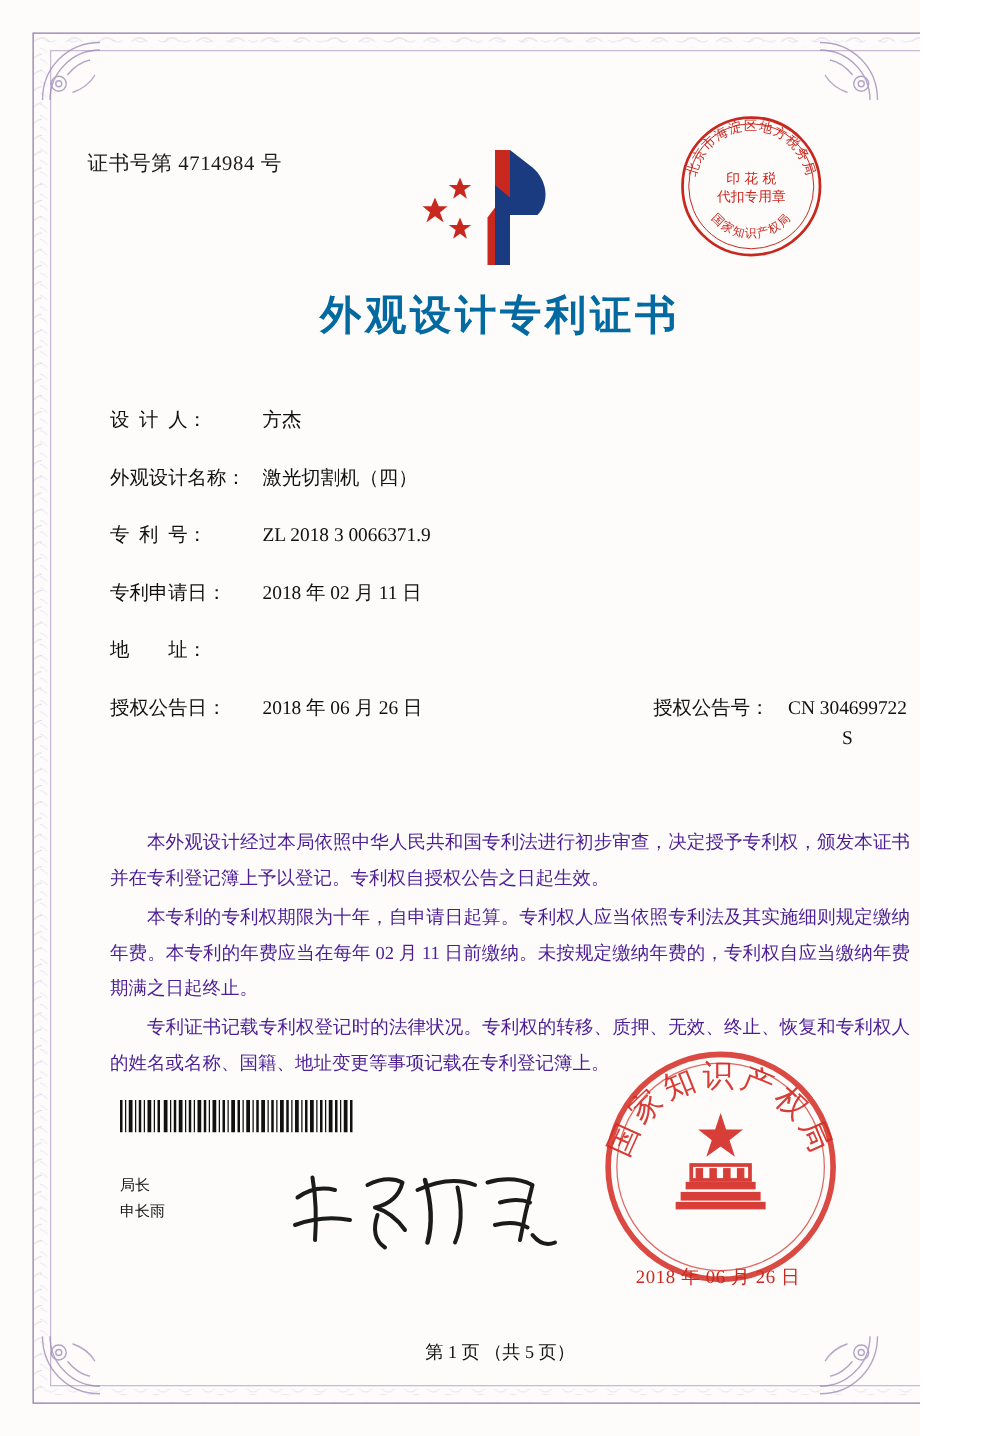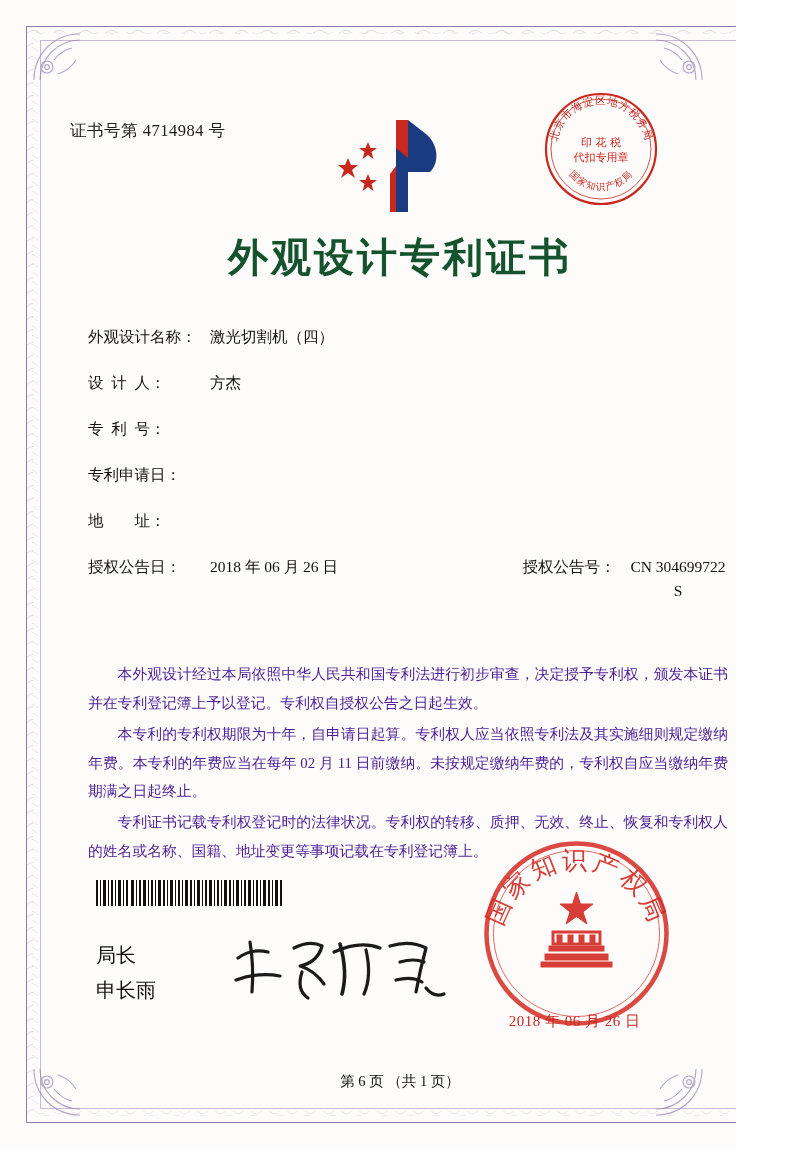--- a/index.html
+++ b/index.html
@@ -97,25 +97,25 @@
     width: 118px; height: 118px;
     color: #c9281f;
   }
 
   h1.title {
     position: absolute;
     left: 0;
     top: 140px;
     width: 660px;
     text-align: center;
-    font-size: 40px;
+    font-size: 33px;
     font-weight: bold;
     letter-spacing: 3px;
     margin: 0;
-    color: #14532d;
+    color: #0369a1;
     font-family: "DejaVu Serif", "Liberation Serif", serif;
   }
 
   .fields {
     position: absolute;
     left: 18px;
     top: 235px;
     width: 640px;
     font-size: 15.5px;
     color: #111;
@@ -167,21 +167,21 @@
     top: 790px;
     width: 188px;
     height: 26px;
   }
 
   
   .sig-block {
     position: absolute;
     left: 26px;
     top: 848px;
-    font-size: 20px;
+    font-size: 12px;
     line-height: 1.75;
     color: #111;
   }
   .signature {
     position: absolute;
     left: 160px;
     top: 838px;
     width: 230px;
     height: 80px;
   }
@@ -310,35 +310,37 @@
     </svg>
   </div>
 
   <div class="content">
 
     <h1 class="title">外观设计专利证书</h1>
 
     <div class="fields">
 
       <div class="field-row">
+        <div class="field-label">设  计  人：</div>
+        <div class="field-value">方杰</div>
+      </div>
+
+      <div class="field-row">
         <div class="field-label">外观设计名称：</div>
         <div class="field-value">激光切割机（四）</div>
       </div>
 
       <div class="field-row">
-        <div class="field-label">设  计  人：</div>
-        <div class="field-value">方杰</div>
-      </div>
-
-      <div class="field-row">
         <div class="field-label">专  利  号：</div>
+        <div class="field-value">ZL 2018 3 0066371.9</div>
       </div>
 
       <div class="field-row">
         <div class="field-label">专利申请日：</div>
+        <div class="field-value">2018 年 02 月 11 日</div>
       </div>
 
 
       <div class="field-row">
         <div class="field-label">地        址：</div>
       </div>
 
       <div class="field-row two-col">
         <div class="field-label">授权公告日：</div>
         <div class="field-value">2018 年 06 月 26 日</div>
@@ -447,15 +449,15 @@
       <rect x="74" y="96" width="47" height="12" fill="none" stroke-width="3"></rect>
       <rect x="78" y="99" width="5" height="9"></rect>
       <rect x="89" y="99" width="5" height="9"></rect>
       <rect x="100" y="99" width="5" height="9"></rect>
       <rect x="111" y="99" width="5" height="9"></rect>
       <rect x="62" y="126" width="71" height="5"></rect>
     </g>
   </svg>
   <div class="seal-date">2018 年 06 月 26 日</div>
 
-  <div class="footer">第 6 页 （共 1 页）</div>
+  <div class="footer">第 1 页 （共 5 页）</div>
 
 </div>
 
 </body></html>

